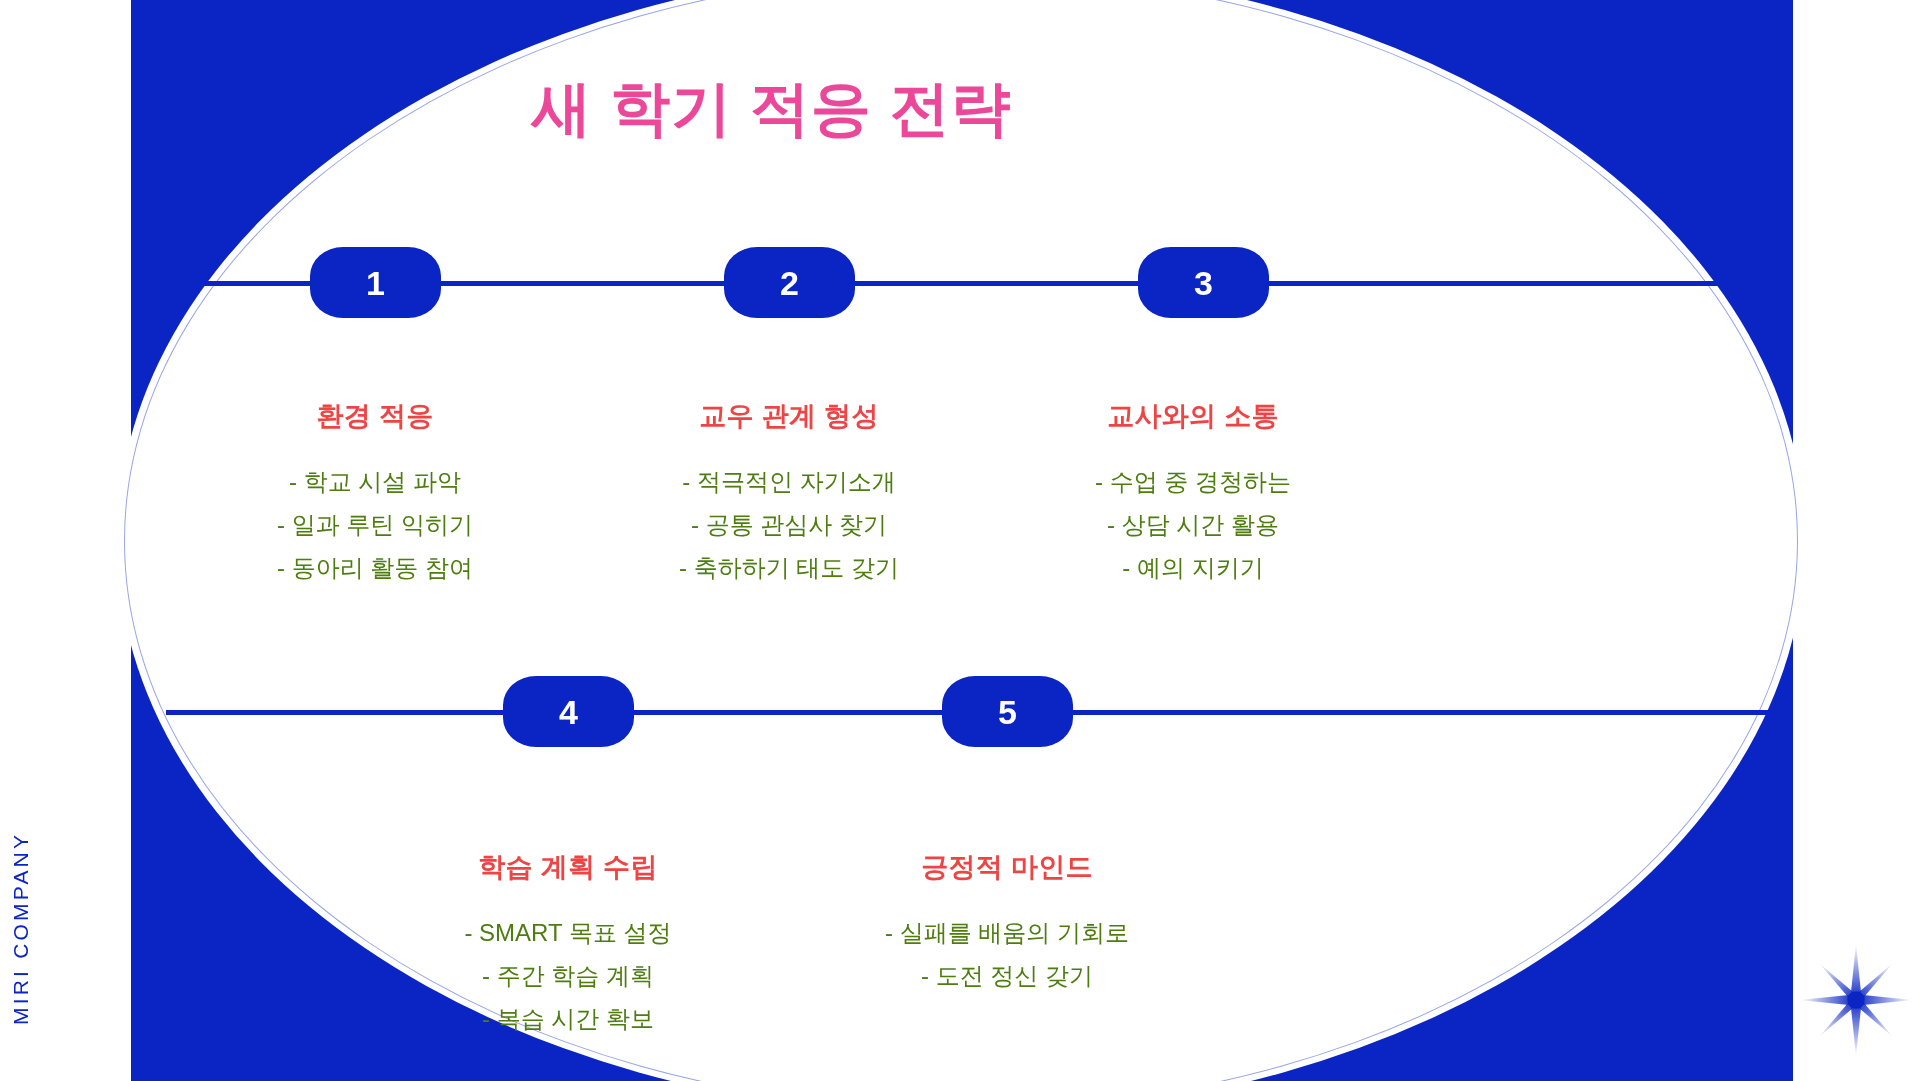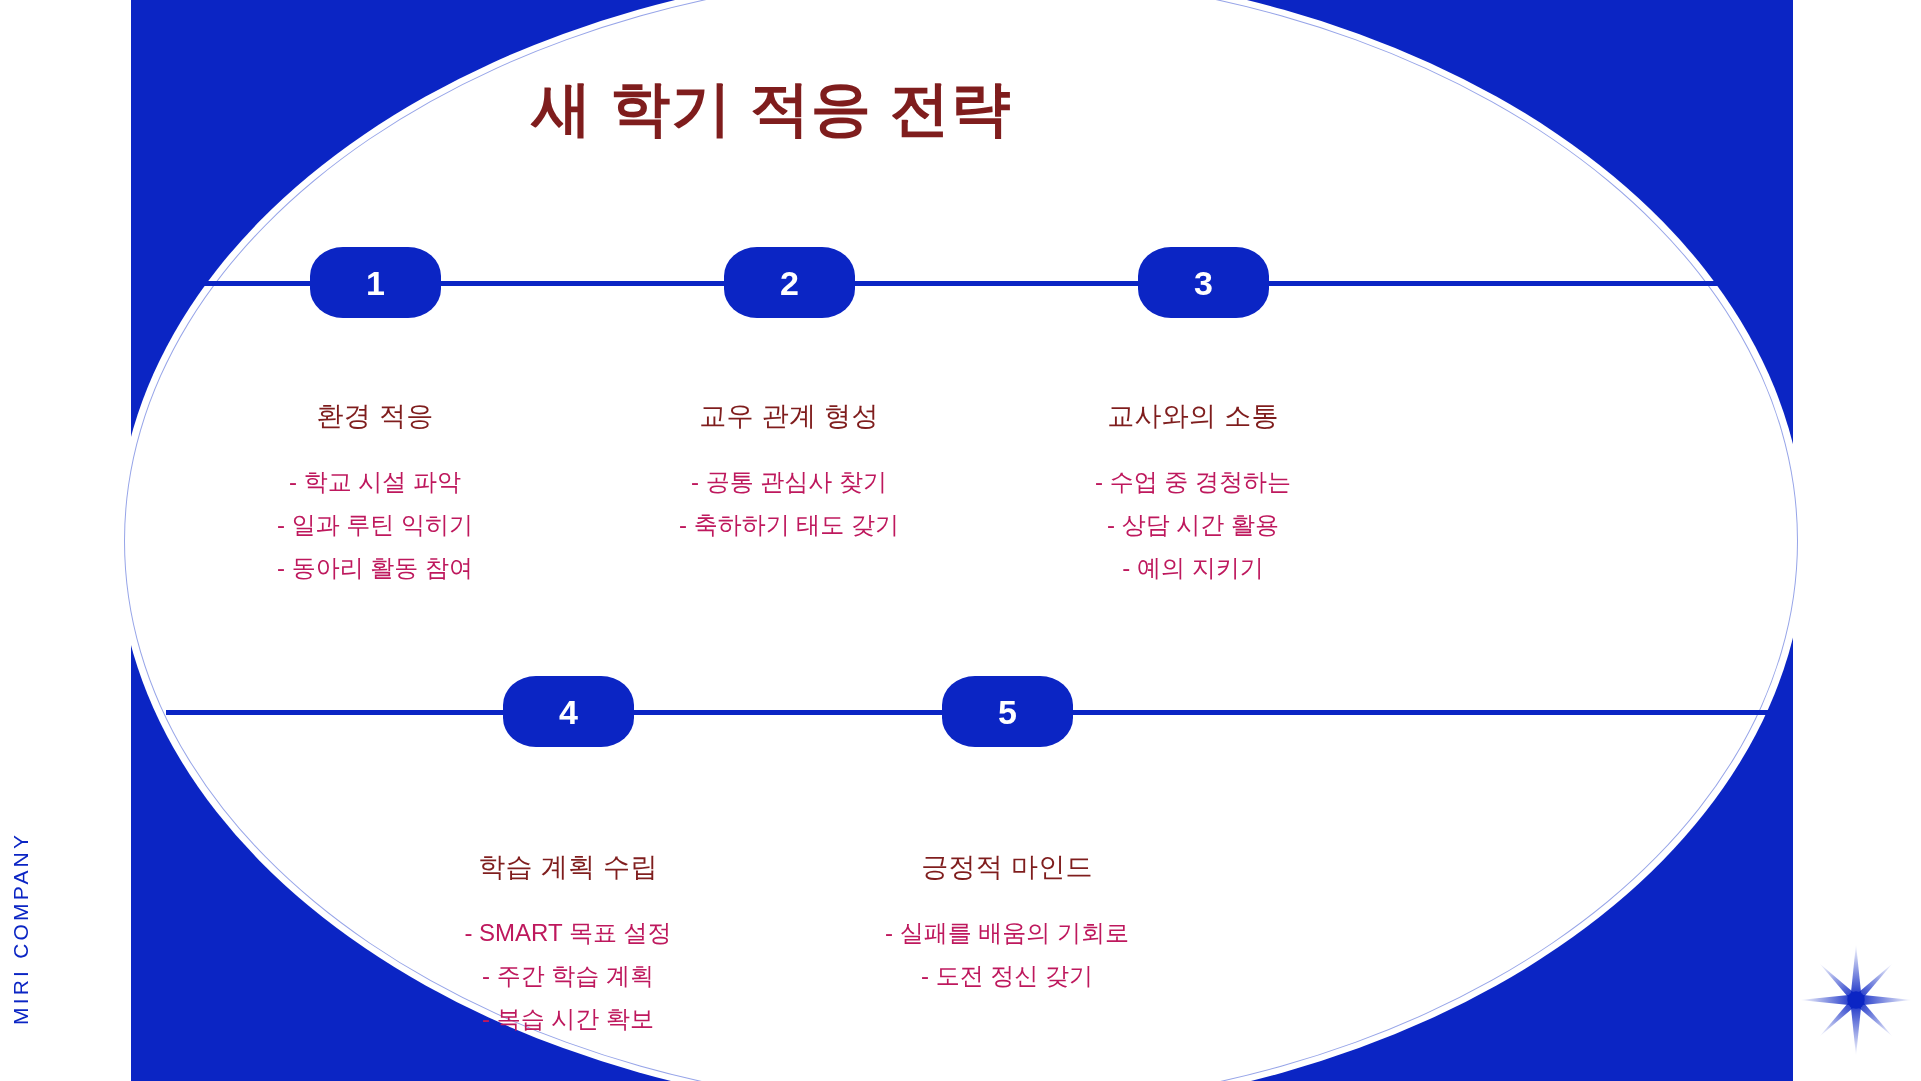--- a/index.html
+++ b/index.html
@@ -74,21 +74,21 @@
     font-family: "Liberation Sans", "DejaVu Sans", sans-serif;
   }
 
   
   .slide-title {
     position: absolute;
     left: 0;
     top: 74px;
     width: 1543px;
     text-align: center;
-    color: #7f1d1d;
+    color: #ec4899;
     font-size: 60px;
     font-weight: 700;
     letter-spacing: 1px;
     line-height: 1.15;
   }
 
   
   .timeline-row {
     position: absolute;
     left: 0;
@@ -128,34 +128,34 @@
   .step-block {
     position: absolute;
     width: 360px;
     margin-left: -180px;
     text-align: center;
   }
   .step-block.r1 { top: 400px; }
   .step-block.r2 { top: 851px; }
 
   .step-heading {
-    color: #7f1d1d;
+    color: #ef4444;
     font-size: 27px;
-    font-weight: 400;
+    font-weight: 700;
     letter-spacing: .3px;
     margin: 0 0 28px 0;
     line-height: 1.2;
   }
   .step-items {
     list-style: none;
     margin: 0;
     padding: 0;
   }
   .step-items li {
-    color: #be185d;
+    color: #4d7c0f;
     font-size: 24px;
     font-weight: 400;
     line-height: 43px;
     white-space: nowrap;
   }
 
   
   .sparkle-icon {
     position: absolute;
     left: 1798px;
@@ -197,20 +197,21 @@
     <ul class="step-items">
       <li>- 학교 시설 파악</li>
       <li>- 일과 루틴 익히기</li>
       <li>- 동아리 활동 참여</li>
     </ul>
   </div>
 
   <div class="step-block r1" style="left:789px;">
     <div class="step-heading">교우 관계 형성</div>
     <ul class="step-items">
+      <li>- 적극적인 자기소개</li>
       <li>- 공통 관심사 찾기</li>
       <li>- 축하하기 태도 갖기</li>
     </ul>
   </div>
 
   <div class="step-block r1" style="left:1193px;">
     <div class="step-heading">교사와의 소통</div>
     <ul class="step-items">
       <li>- 수업 중 경청하는</li>
       <li>- 상담 시간 활용</li>

